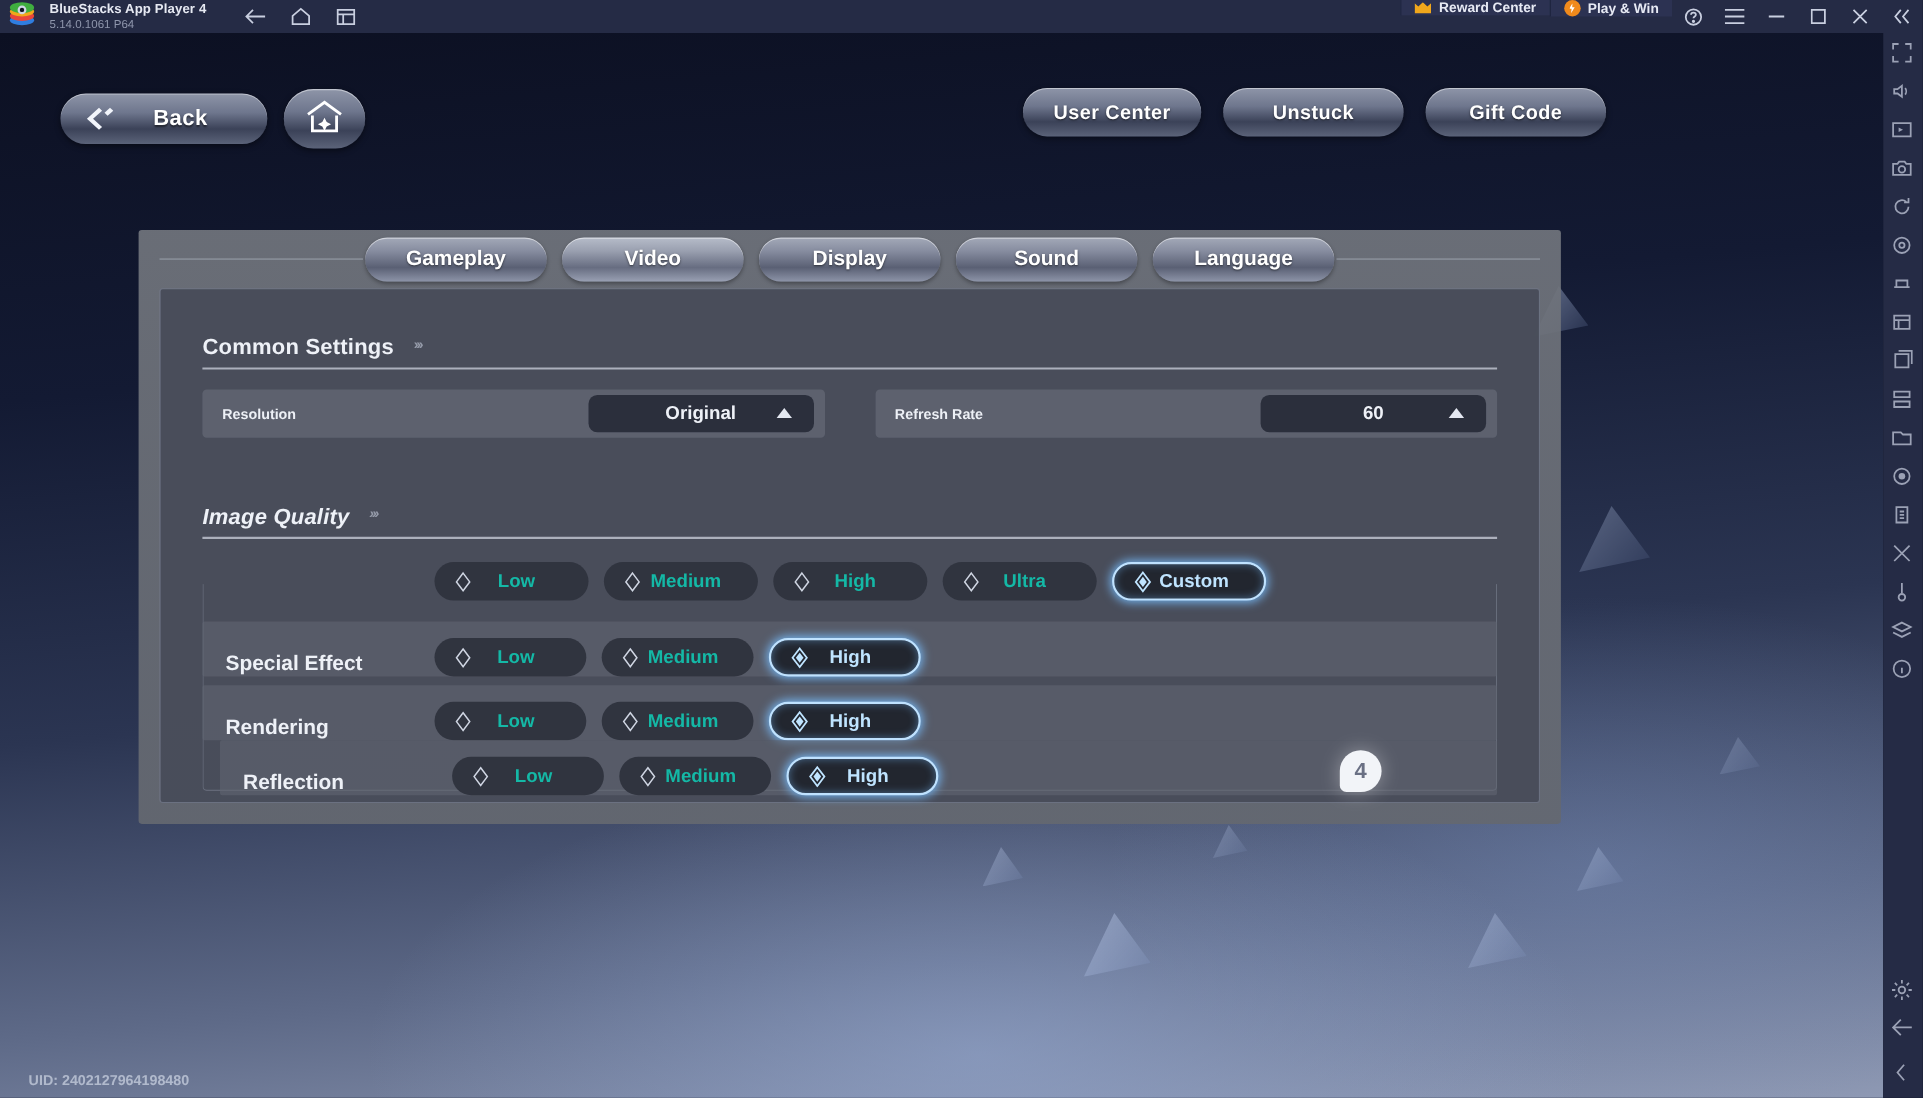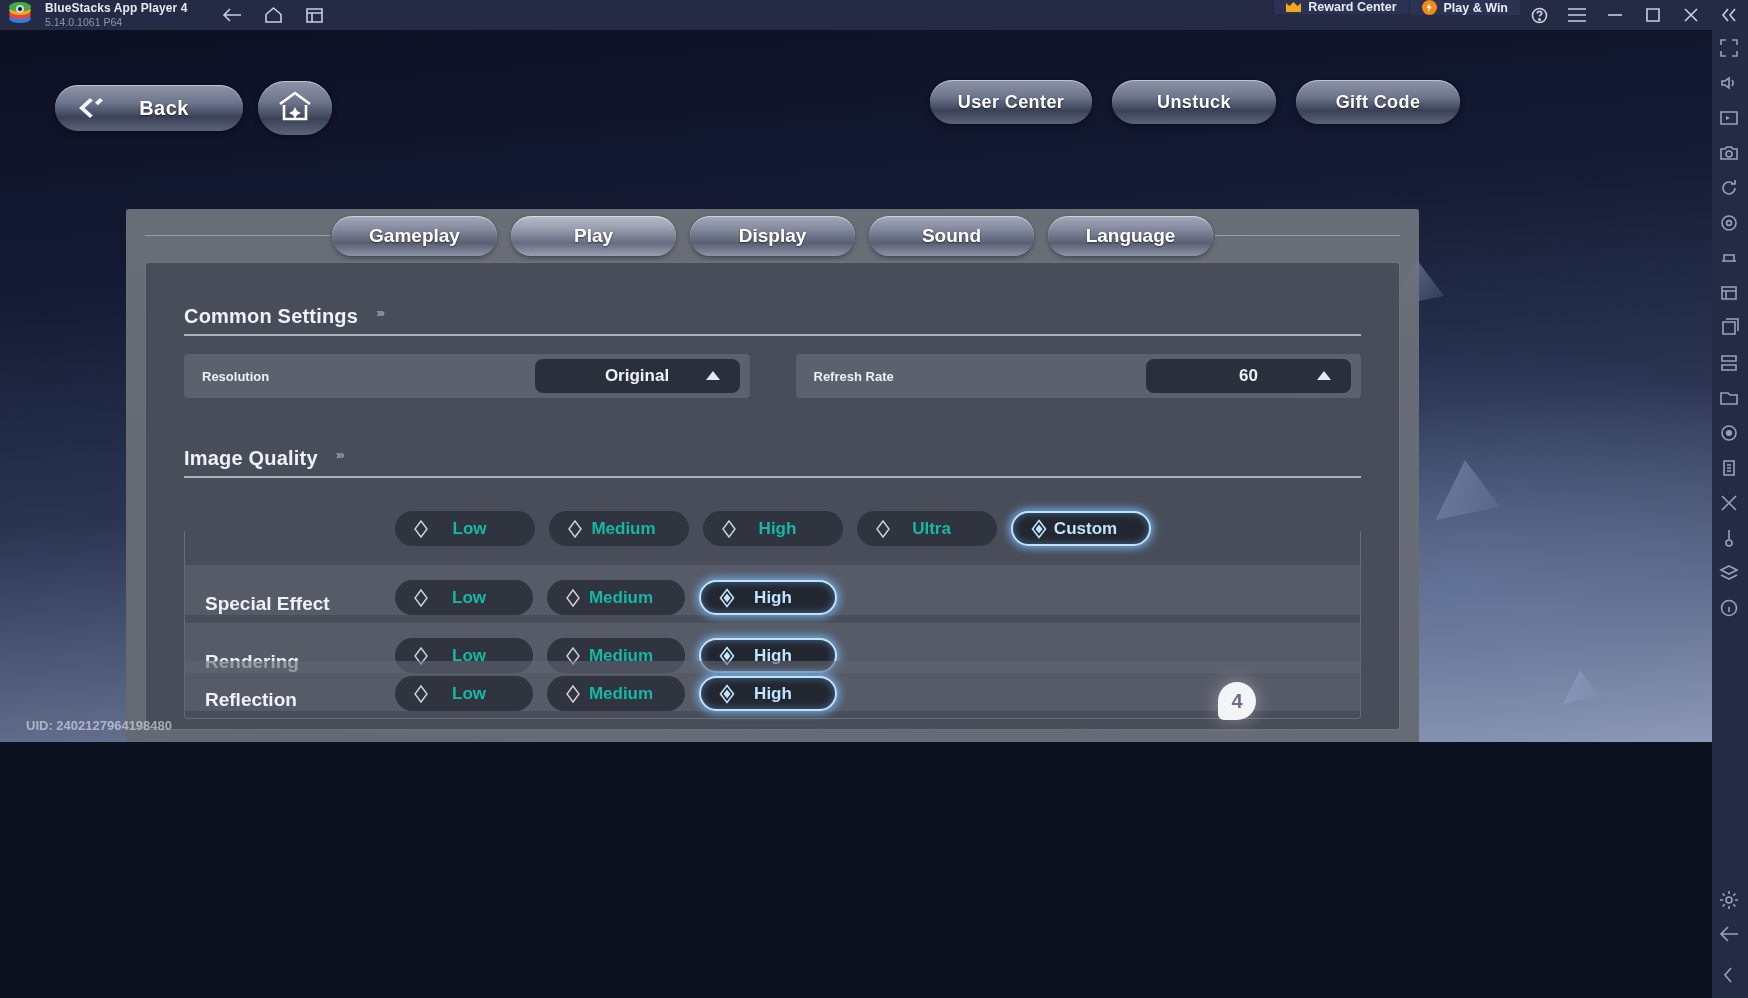--- a/index.html
+++ b/index.html
@@ -38,21 +38,21 @@
   .crown { width: 15px; height: 11px; position: relative; }
   .crown svg { display:block; }
   .pw-dot { width: 15px; height: 15px; border-radius: 50%; background: #f08a1c; position: relative; }
   .pw-dot::after { content:""; position:absolute; left:5px; top:3px; width:5px; height:9px;
      background:#fff; clip-path: polygon(60% 0,0 55%,45% 55%,35% 100%,100% 40%,55% 40%); }
   .win-btns { display: flex; align-items: center; }
   .win-btns > div { width: 38px; height: 30px; display: flex; align-items: center; justify-content: center; }
 
   
   .game {
-    position: absolute; left: 0; top: 30px; width: 1712px; height: 712px;
+    position: absolute; left: 0; top: 30px; width: 1712px; height: 968px;
     background:
       radial-gradient(ellipse 900px 420px at 52% 96%, rgba(150,170,210,.55), rgba(150,170,210,0) 62%),
       radial-gradient(ellipse 700px 380px at 85% 78%, rgba(120,145,195,.32), rgba(120,145,195,0) 64%),
       linear-gradient(175deg, #0c1022 0%, #131a33 30%, #2b3552 58%, #5e6a88 82%, #8e99b4 100%);
     overflow: hidden;
   }
   .shard { position: absolute; opacity: .55; }
   .shard b {
     display:block; width:100%; height:100%;
     background: linear-gradient(135deg, rgba(200,215,245,.85), rgba(120,145,200,.25));
@@ -317,21 +317,21 @@
   </div>
 
   <div class="panel">
 
     <div class="tabrow">
       <div class="tab-rail rail-l"></div>
       <div class="tab">
         <span>Gameplay</span>
       </div>
       <div class="tab active">
-        <span>Play</span>
+        <span>Video</span>
       </div>
       <div class="tab">
         <span>Display</span>
       </div>
       <div class="tab">
         <span>Sound</span>
       </div>
       <div class="tab">
         <span>Language</span>
       </div>
@@ -356,21 +356,21 @@
           <div class="setting-box">
             <span class="setting-label">Refresh Rate</span>
             <div class="dropdown">
               <span>60</span>
               <span class="dd-caret"></span>
             </div>
           </div>
         </div>
       </div>
 
-      <div class="section" style="top:184px;">
+      <div class="section" style="top:196px;font-style:italic;">
         <div class="sec-head">
           <span class="sec-title">Image Quality</span>
           <span class="chev">›››</span>
         </div>
       </div>
 
       <div class="qframe"></div>
 
       <div class="preset-row">
         <div class="opt">
@@ -471,21 +471,21 @@
               <svg width="20" height="20" viewBox="0 0 20 20">
                 <path d="M10 1.5l6.5 8.5-6.5 8.5L3.5 10z" style="stroke:#bfe4ff;stroke-width:1.6"></path>
                 <path d="M10 5.4l3.5 4.6-3.5 4.6L6.5 10z" style="fill:#bfe4ff;stroke:none"></path>
               </svg>
             </span>
             <span class="otxt">High</span>
           </div>
         </div>
       </div>
 
-      <div class="sub-row" style="top:398px;">
+      <div class="sub-row" style="top:410px;margin-left:16px;">
         <span class="sub-label">Reflection</span>
         <div class="sub-opts">
           <div class="opt" style="min-width:138px;">
             <span class="dia">
               <svg width="20" height="20" viewBox="0 0 20 20">
                   <path d="M10 2l6 8-6 8-6-8z" style="stroke:#cfd5e2;stroke-width:1.4"></path>
                 </svg>
             </span>
             <span class="otxt">Low</span>
           </div>

